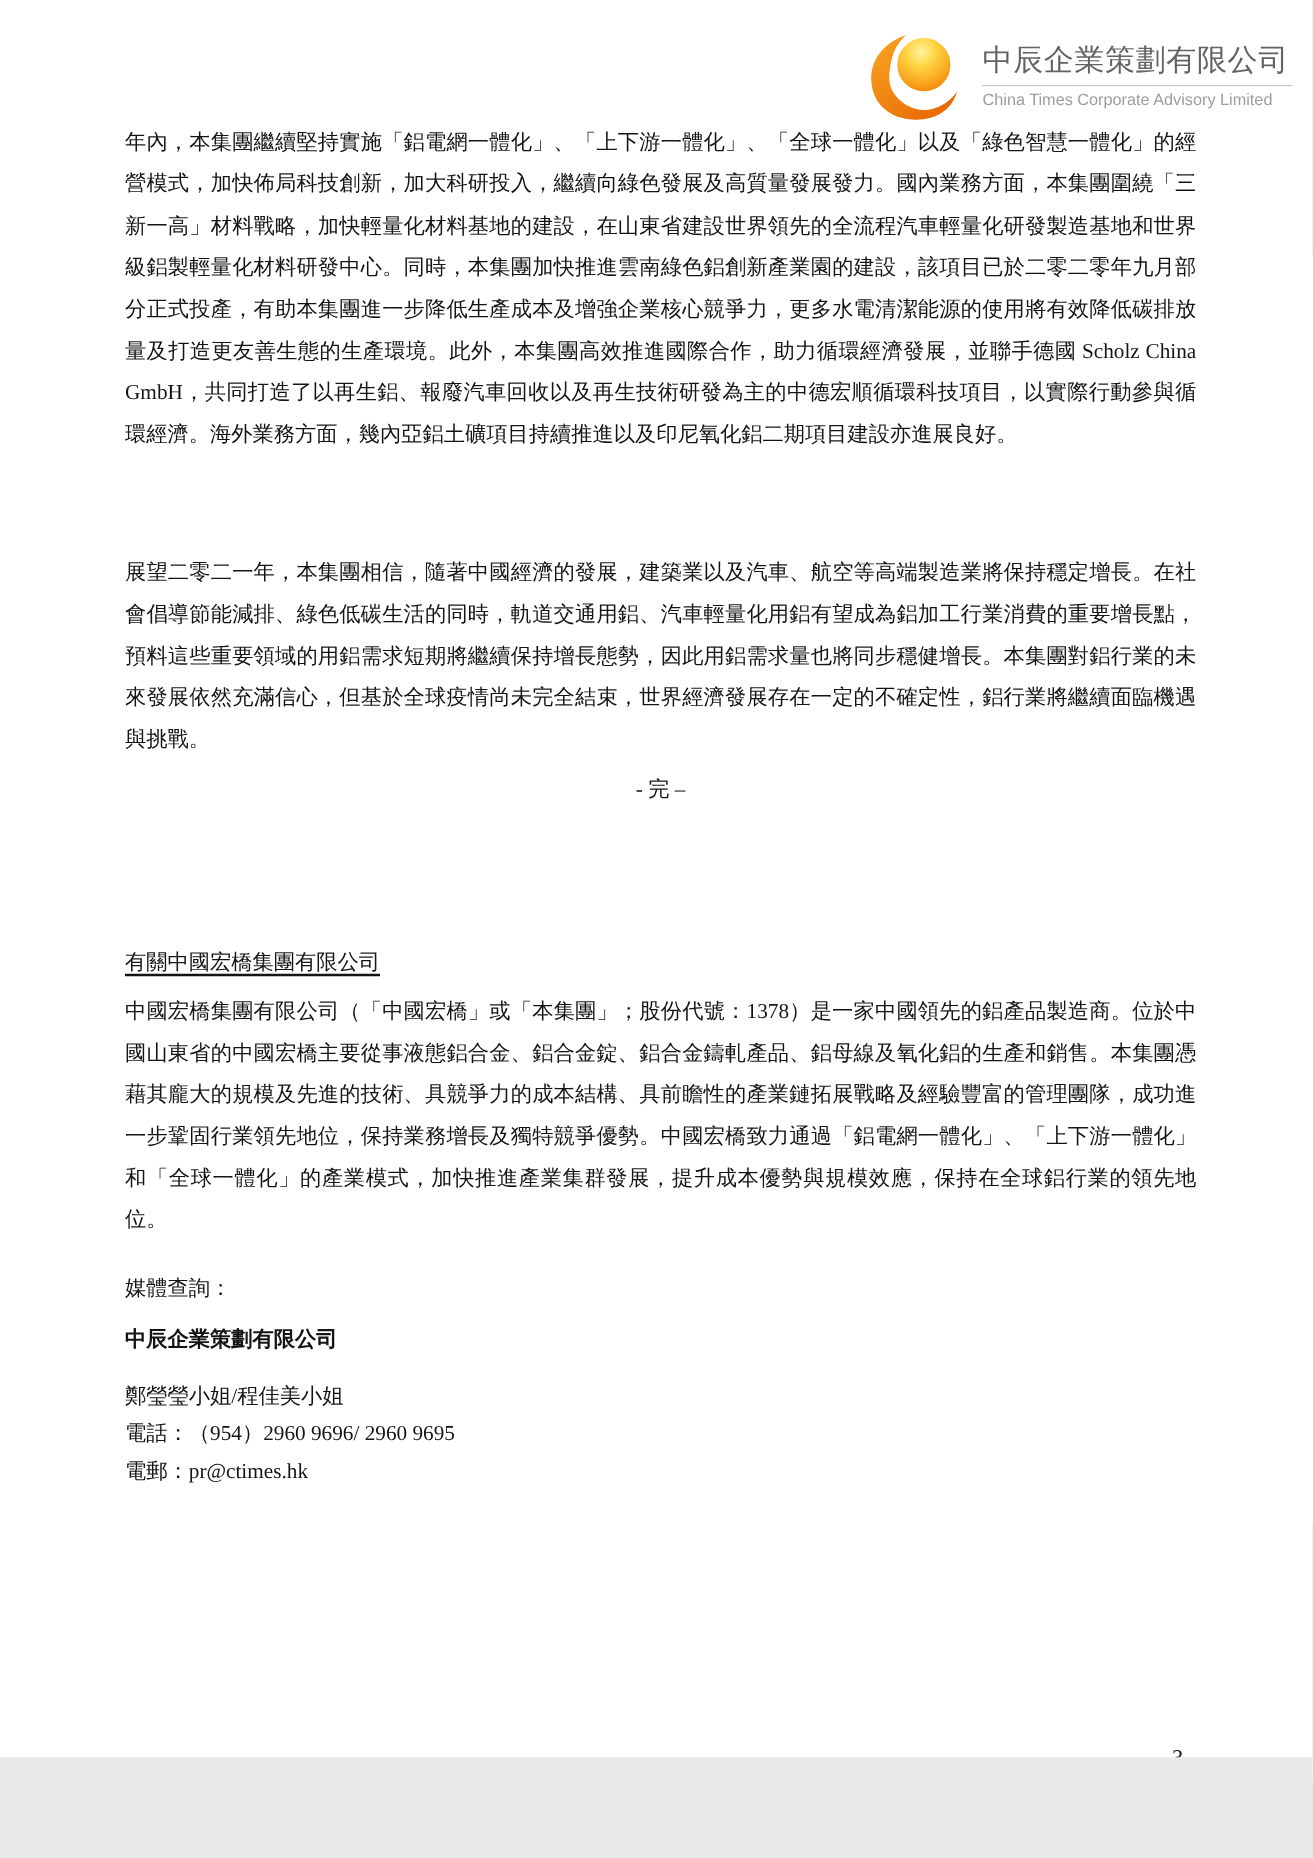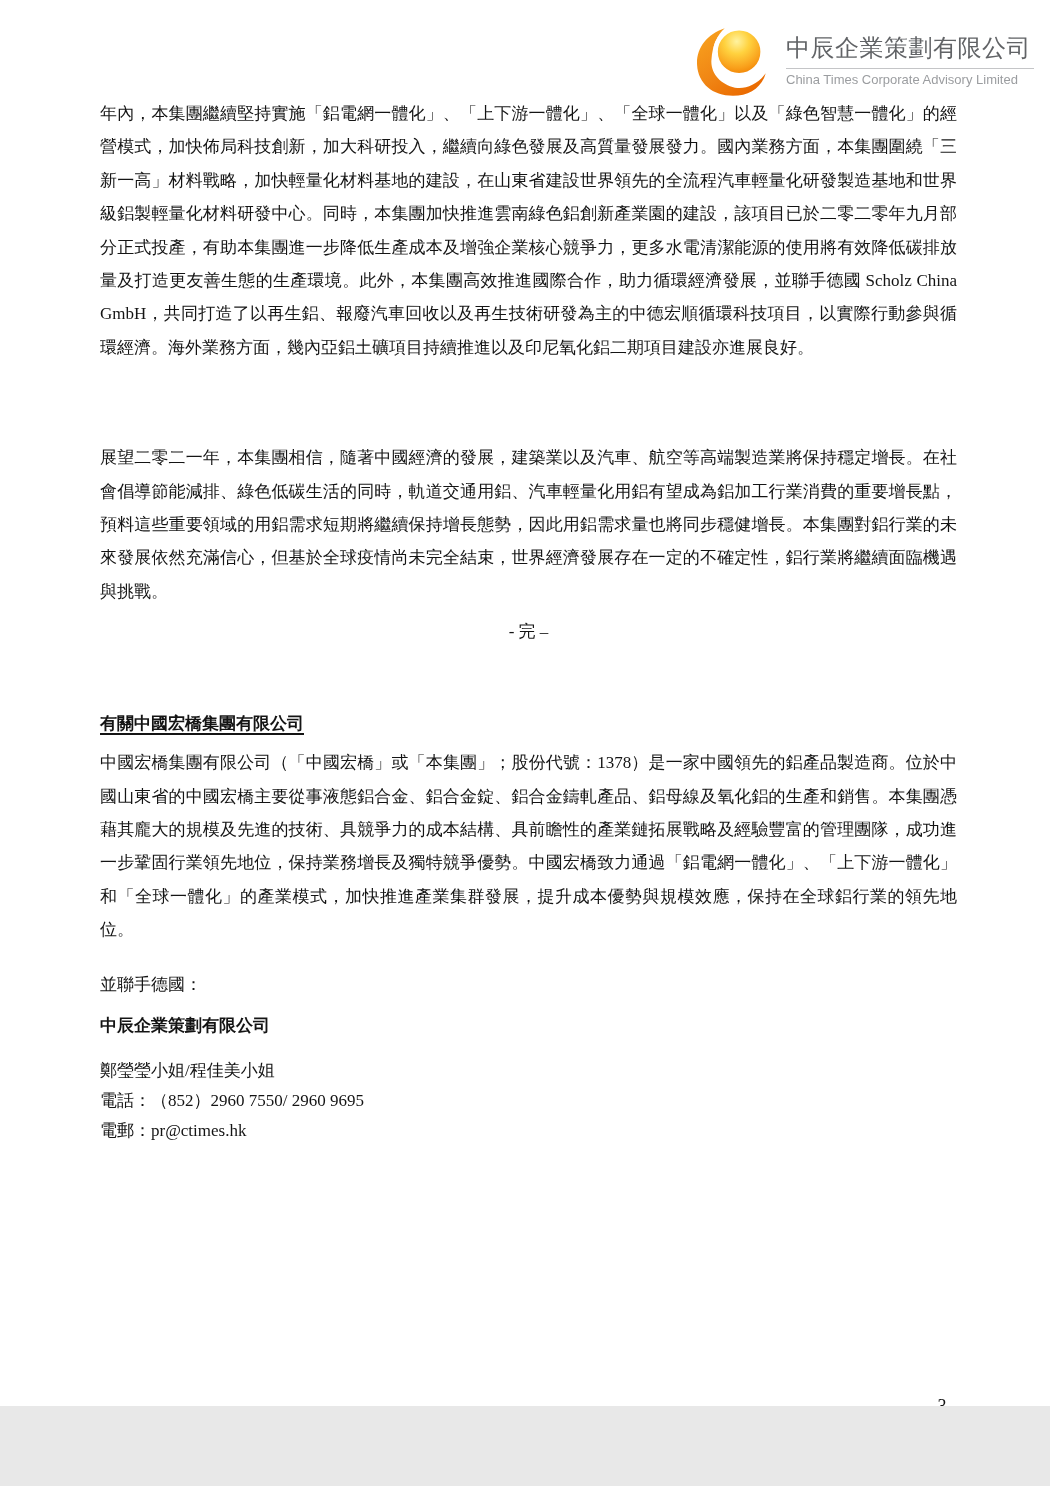--- a/index.html
+++ b/index.html
@@ -63,22 +63,22 @@
     line-height: 33.4px;
     text-align: justify;
   }
   .para { margin: 0; }
   .para-2 { margin-top: 77px; }
   .end-mark {
     margin-top: 7px;
     text-align: center;
   }
   .about-heading {
-    margin-top: 58px;
-    font-weight: 700;
+    margin-top: 104px;
+    font-weight: 400;
   }
   .about-heading span {
     text-decoration: underline;
     text-decoration-thickness: 2px;
     text-underline-offset: 4px;
   }
   .about-para { margin-top: 6px; }
   .media-label { margin-top: 21px; }
   .contact-company {
     margin-top: 8px;
@@ -137,27 +137,27 @@
     <p class="para para-1">年內，本集團繼續堅持實施「鋁電網一體化」、「上下游一體化」、「全球一體化」以及「綠色智慧一體化」的經營模式，加快佈局科技創新，加大科研投入，繼續向綠色發展及高質量發展發力。國內業務方面，本集團圍繞「三新一高」材料戰略，加快輕量化材料基地的建設，在山東省建設世界領先的全流程汽車輕量化研發製造基地和世界級鋁製輕量化材料研發中心。同時，本集團加快推進雲南綠色鋁創新產業園的建設，該項目已於二零二零年九月部分正式投產，有助本集團進一步降低生產成本及增強企業核心競爭力，更多水電清潔能源的使用將有效降低碳排放量及打造更友善生態的生產環境。此外，本集團高效推進國際合作，助力循環經濟發展，並聯手德國 Scholz China GmbH，共同打造了以再生鋁、報廢汽車回收以及再生技術研發為主的中德宏順循環科技項目，以實際行動參與循環經濟。海外業務方面，幾內亞鋁土礦項目持續推進以及印尼氧化鋁二期項目建設亦進展良好。</p>
 
     <p class="para para-2">展望二零二一年，本集團相信，隨著中國經濟的發展，建築業以及汽車、航空等高端製造業將保持穩定增長。在社會倡導節能減排、綠色低碳生活的同時，軌道交通用鋁、汽車輕量化用鋁有望成為鋁加工行業消費的重要增長點，預料這些重要領域的用鋁需求短期將繼續保持增長態勢，因此用鋁需求量也將同步穩健增長。本集團對鋁行業的未來發展依然充滿信心，但基於全球疫情尚未完全結束，世界經濟發展存在一定的不確定性，鋁行業將繼續面臨機遇與挑戰。</p>
 
     <p class="end-mark">- 完 –</p>
 
     <p class="about-heading"><span>有關中國宏橋集團有限公司</span></p>
 
     <p class="para about-para">中國宏橋集團有限公司（「中國宏橋」或「本集團」；股份代號：1378）是一家中國領先的鋁產品製造商。位於中國山東省的中國宏橋主要從事液態鋁合金、鋁合金錠、鋁合金鑄軋產品、鋁母線及氧化鋁的生產和銷售。本集團憑藉其龐大的規模及先進的技術、具競爭力的成本結構、具前瞻性的產業鏈拓展戰略及經驗豐富的管理團隊，成功進一步鞏固行業領先地位，保持業務增長及獨特競爭優勢。中國宏橋致力通過「鋁電網一體化」、「上下游一體化」和「全球一體化」的產業模式，加快推進產業集群發展，提升成本優勢與規模效應，保持在全球鋁行業的領先地位。</p>
 
-    <p class="media-label">並聯手德國：</p>
+    <p class="media-label">媒體查詢：</p>
 
     <p class="contact-company">中辰企業策劃有限公司</p>
 
     <div class="contact-block">
       <div>鄭瑩瑩小姐/程佳美小姐</div>
-      <div>電話：（852）2960 7550/ 2960 9695</div>
+      <div>電話：（954）2960 9696/ 2960 9695</div>
       <div>電郵：pr@ctimes.hk</div>
     </div>
 
   </div>
 
   <div class="page-number">3</div>
 
 </div>
 
 </body></html>

